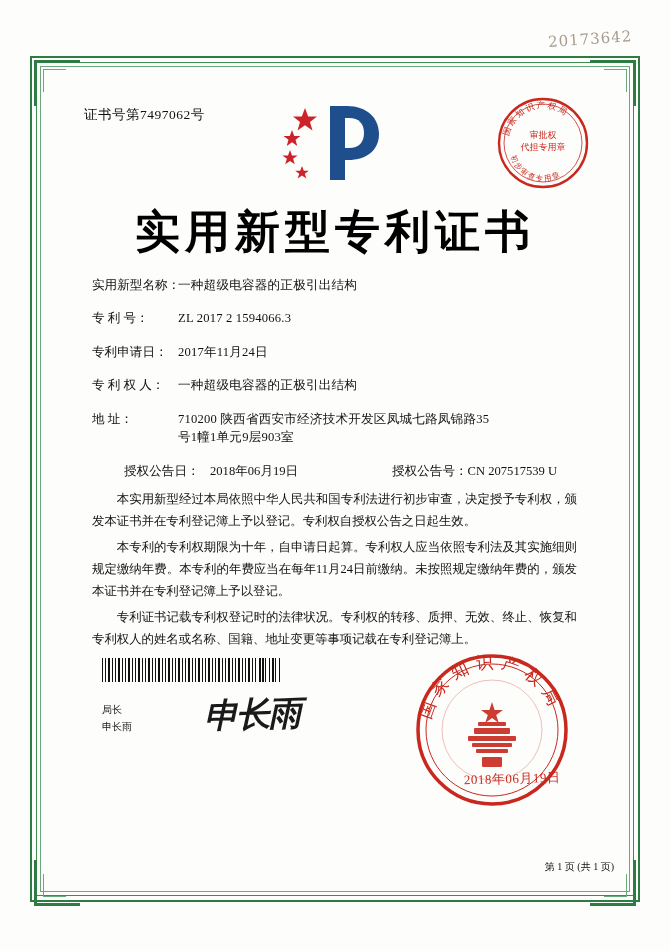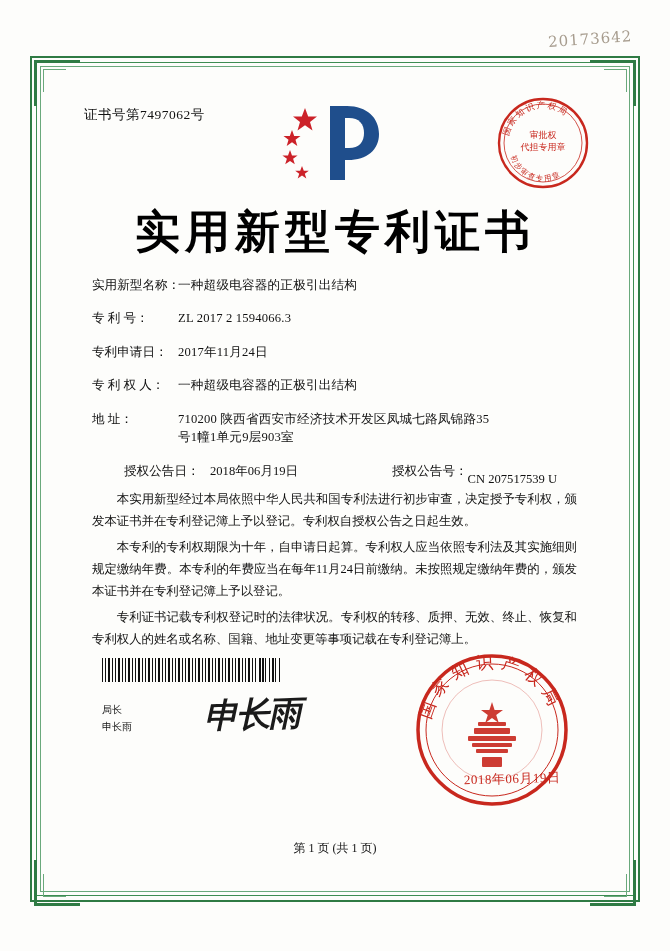--- a/index.html
+++ b/index.html
@@ -247,27 +247,27 @@
     color: #c8281e;
     letter-spacing: .5px;
     transform: rotate(-1.5deg);
   }
 
   
   .page-foot {
     position: absolute;
     left: 0;
     right: 0;
-    top: 760px;
-    text-align: center;
-    font-size: 12px;
+    top: 780px;
+    text-align: right;
+    font-size: 10px;
     color: #111;
   }
 
-  .nowrap { white-space: nowrap; margin-top: 8px; }
+  .nowrap { white-space: nowrap; }
 </style>
 </head>
 <body>
 
 <div class="page">
 
   <div class="handwriting-top">20173642</div>
 
   <div class="border-outer"></div>
   <div class="border-inner"></div>

